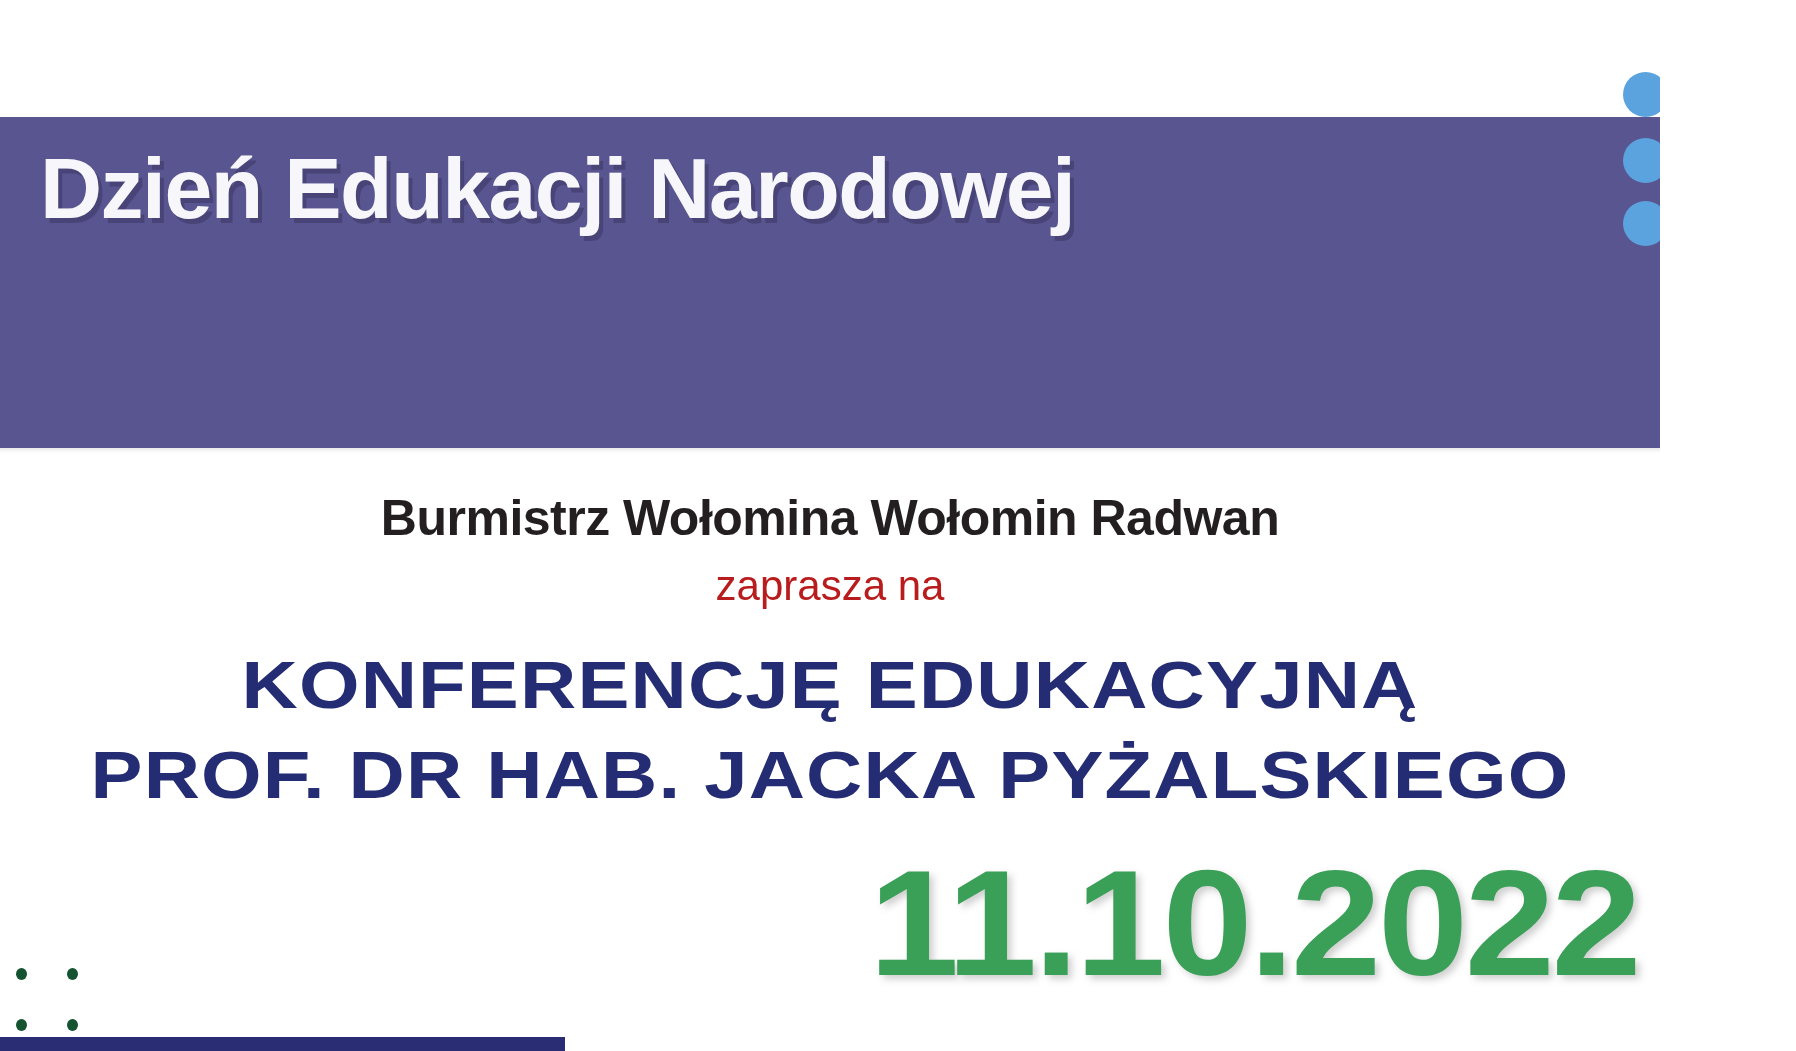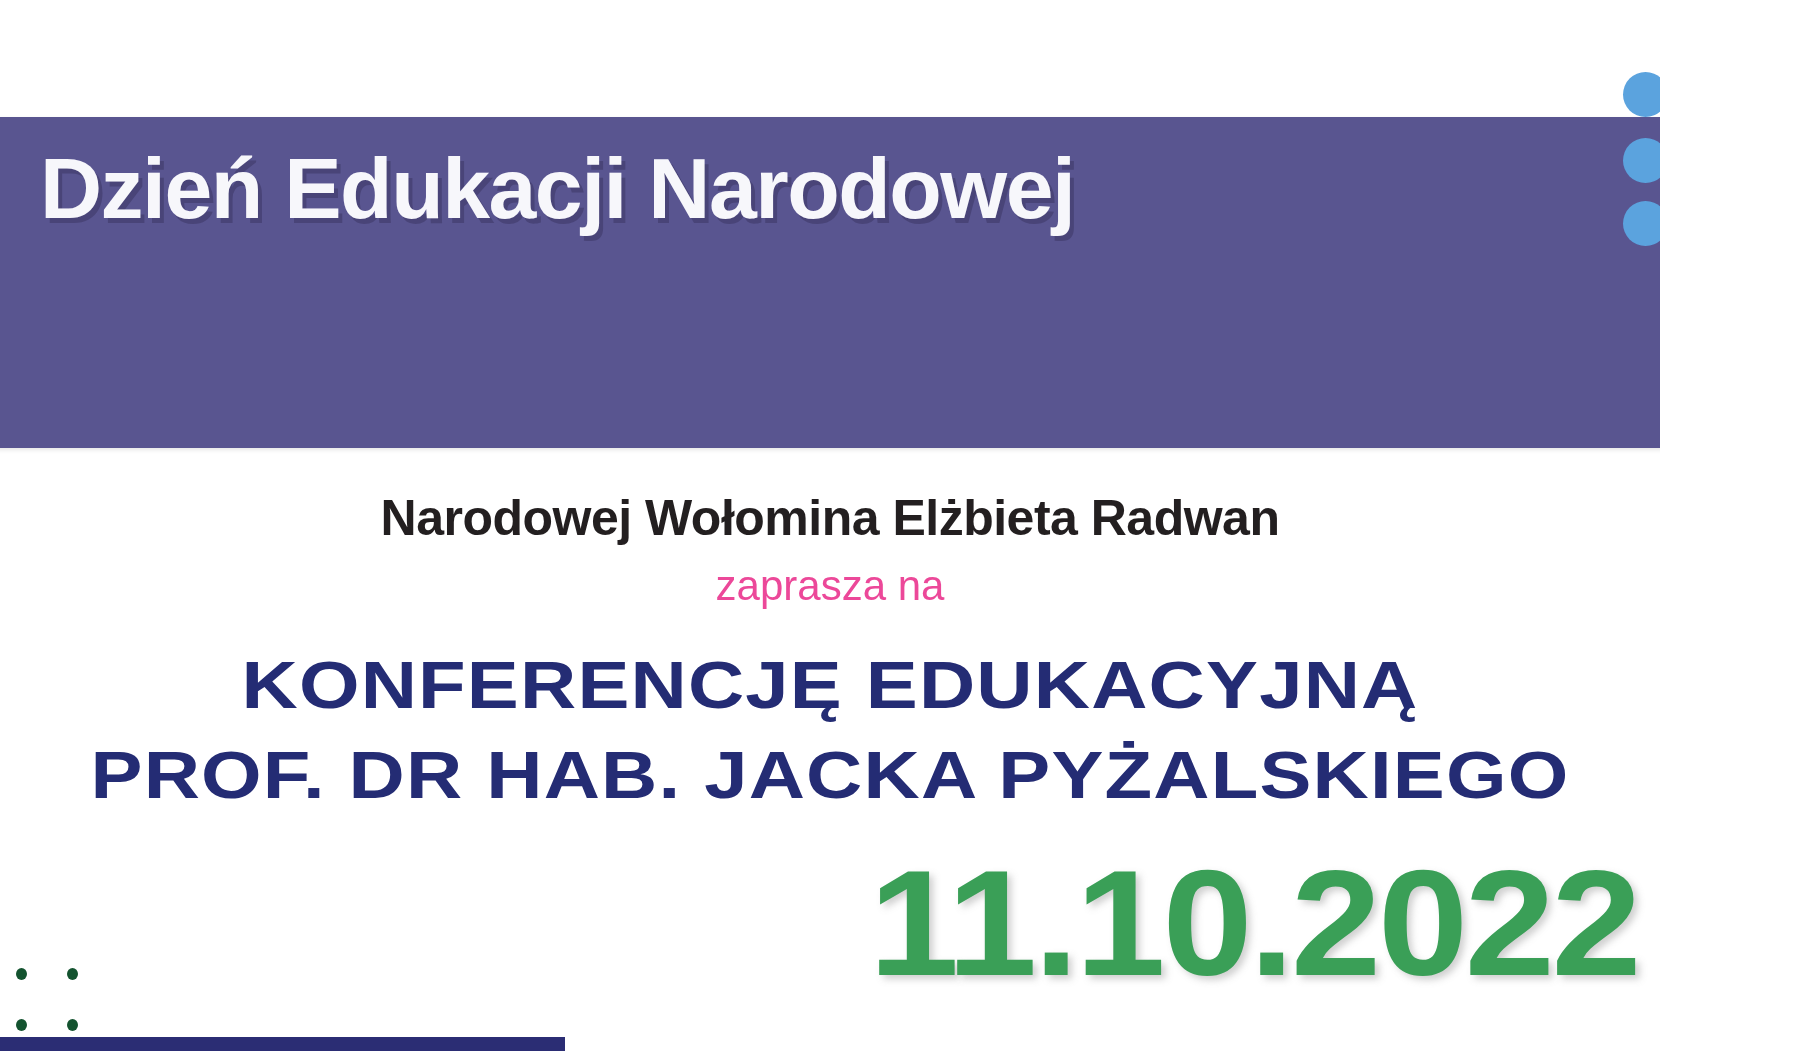--- a/index.html
+++ b/index.html
@@ -85,21 +85,21 @@
   }
 
   .invite-sub {
     position: absolute;
     left: 0;
     right: 0;
     top: 562px;
     text-align: center;
     font-size: 42px;
     font-weight: 400;
-    color: #ec4899;
+    color: #b91c1c;
     letter-spacing: 0px;
     font-family: "Liberation Sans", sans-serif;
   }
 
   
   .conf {
     position: absolute;
     left: 0;
     right: 0;
     text-align: center;
@@ -165,21 +165,21 @@
 <div id="poster">
 
   <div class="banner">
     <div class="banner-line1">Dzień Edukacji Narodowej</div>
   </div>
 
   <div class="blue-dot d1"></div>
   <div class="blue-dot d2"></div>
   <div class="blue-dot d3"></div>
 
-  <div class="invite-name">Narodowej Wołomina Elżbieta Radwan</div>
+  <div class="invite-name">Burmistrz Wołomina Wołomin Radwan</div>
   <div class="invite-sub">zaprasza na</div>
 
   <div class="conf conf-l1">KONFERENCJĘ EDUKACYJNĄ</div>
   <div class="conf conf-l2">PROF. DR HAB. JACKA PYŻALSKIEGO</div>
 
   <div class="date">11.10.2022</div>
 
   <div class="green-dot g1"></div>
   <div class="green-dot g2"></div>
   <div class="green-dot g3"></div>

